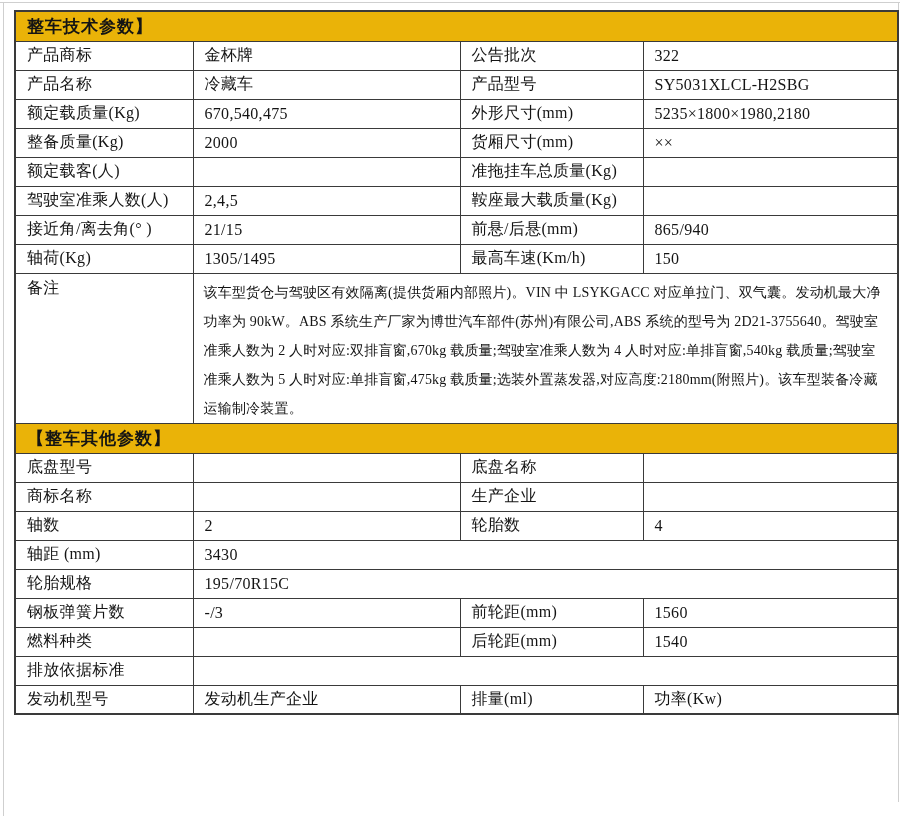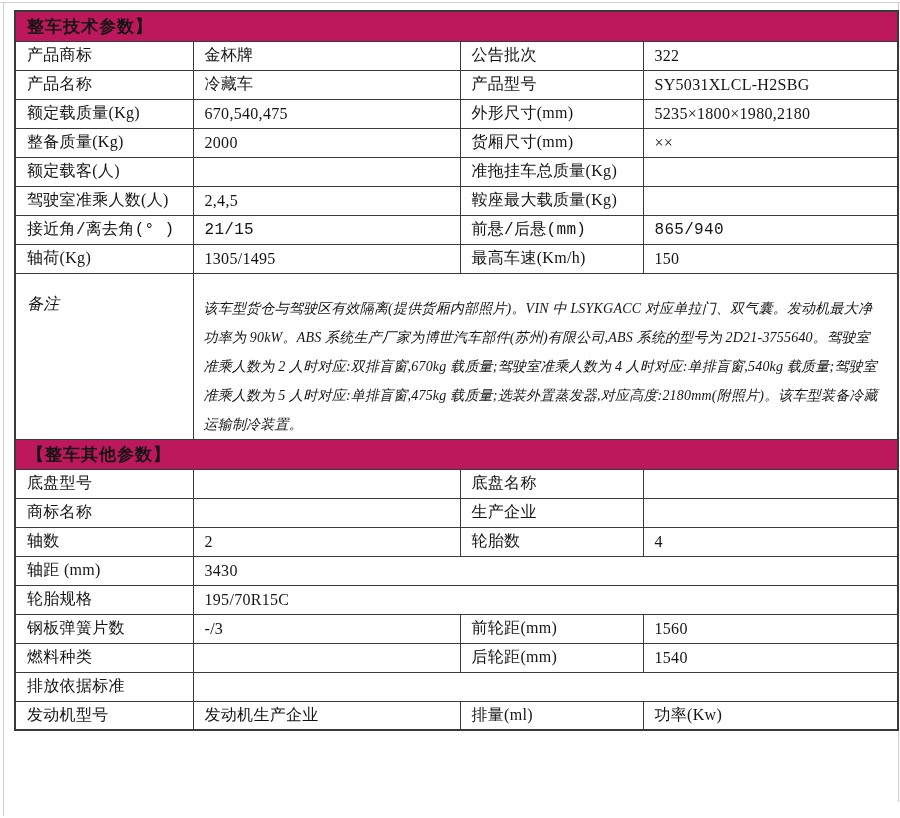--- a/index.html
+++ b/index.html
@@ -24,29 +24,29 @@
   col.c4 { width:255px; }
   td {
     border:1.5px solid #3a3a3a;
     font-size:16px; color:#141414;
     padding:0 6px 0 11px;
     white-space:nowrap; overflow:hidden;
     vertical-align:middle;
     letter-spacing:0.3px;
   }
   td.section {
-    background:#be185d; font-weight:bold; font-size:17px; letter-spacing:1px;
+    background:#eab308; font-weight:bold; font-size:17px; letter-spacing:1px;
   }
   td.colhead { }
   td.remark {
     white-space:normal; vertical-align:top;
     line-height:29px; font-size:14px;
     padding:1px 16px 0 10px; letter-spacing:0.2px;
   }
-  tr.vtop td { vertical-align:top; padding-top:20px;font-style:italic; }
+  tr.vtop td { vertical-align:top; padding-top:4px; }
 </style>
 </head>
 <body>
 
 <div class="page-line top"></div>
 <div class="page-line left"></div>
 <div class="page-line right"></div>
 
 <table class="spec">
   <colgroup>
@@ -88,21 +88,21 @@
         <td class="value"></td>
         <td class="label">准拖挂车总质量(Kg)</td>
         <td class="value"></td>
       </tr>
       <tr style="height: 29px; margin-left: 11px;">
         <td class="label">驾驶室准乘人数(人)</td>
         <td class="value">2,4,5</td>
         <td class="label">鞍座最大载质量(Kg)</td>
         <td class="value"></td>
       </tr>
-      <tr style="height: 29px; font-family: Liberation Mono, monospace;">
+      <tr style="height: 29px;">
         <td class="label">接近角/离去角(° )</td>
         <td class="value">21/15</td>
         <td class="label">前悬/后悬(mm)</td>
         <td class="value">865/940</td>
       </tr>
       <tr style="height: 29px;">
         <td class="label">轴荷(Kg)</td>
         <td class="value">1305/1495</td>
         <td class="label">最高车速(Km/h)</td>
         <td class="value">150</td>

